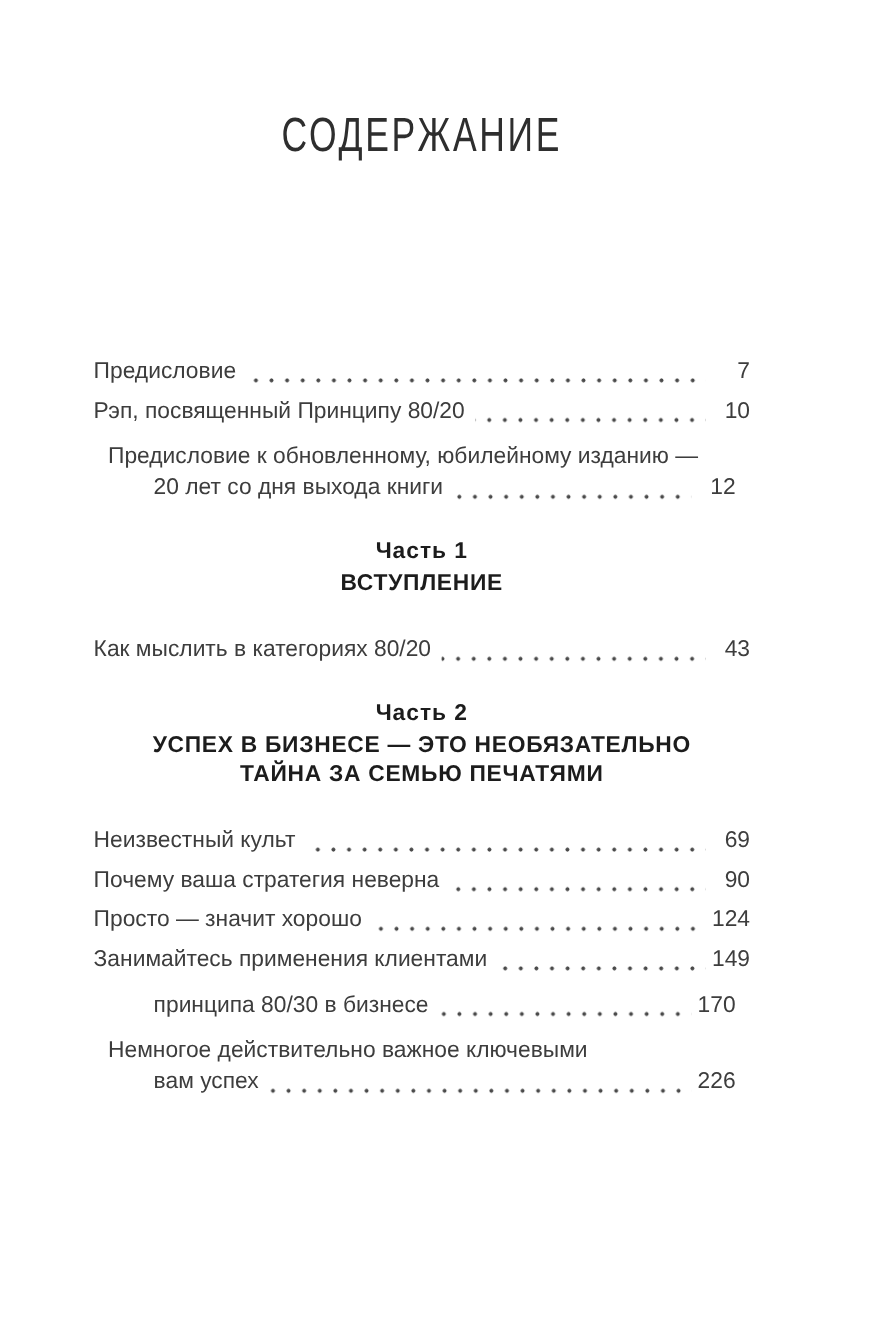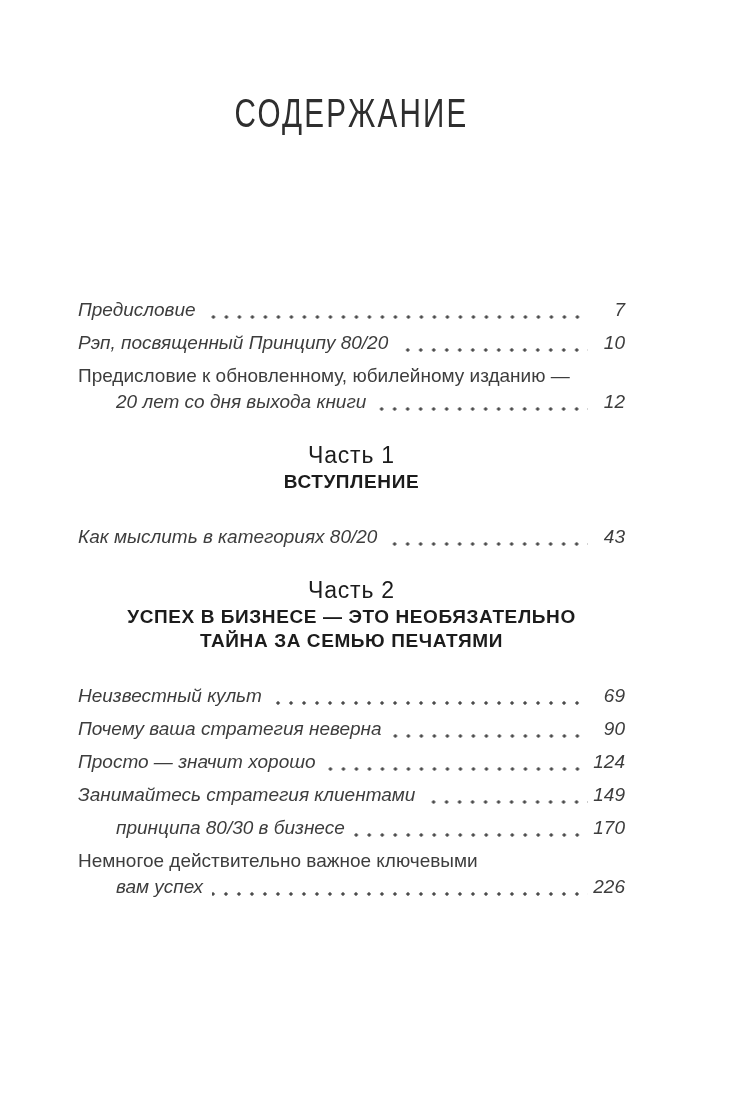--- a/index.html
+++ b/index.html
@@ -36,23 +36,22 @@
     left: 78px;
     top: 297px;
     width: 547px;
     font-size: 19px;
   }
   .toc-row {
     display: flex;
     align-items: flex-start;
     line-height: 26px;
     margin-bottom: 7px;
-    font-style: italic;
-  }
-  .toc-entry { margin: 0; }
+  }
+  .toc-entry { margin: 12px; }
   .toc-line1 { line-height: 26px; }
   .toc-row.cont { padding-left: 38px; }
   .toc-text { flex: 0 0 auto; white-space: nowrap; }
   .leader {
     flex: 1 1 auto;
     min-width: 12px;
     align-self: flex-end;
     height: 4px;
     margin: 0 5px 4px 9px;
     background-image: radial-gradient(circle at 2px 2px, #4a4a4a 1.4px, transparent 1.9px);
@@ -68,22 +67,22 @@
   }
 
   
   .part-heading {
     text-align: center;
     margin-top: 27px;
     margin-bottom: 30px;
     color: #1c1c1c;
   }
   .part-label {
-    font-size: 23px;
-    font-weight: normal;
+    font-size: 19px;
+    font-weight: bold;
     line-height: 26px;
     letter-spacing: 0.8px;
     margin-bottom: 2px;
   }
   .part-line {
     font-size: 19px;
     font-weight: bold;
     line-height: 24px;
     letter-spacing: 0.6px;
   }
@@ -170,21 +169,21 @@
       <span class="pagenum">90</span>
     </div>
 
     <div class="toc-row">
       <span class="toc-text">Просто — значит хорошо</span>
       <span class="leader"></span>
       <span class="pagenum">124</span>
     </div>
 
     <div class="toc-row">
-      <span class="toc-text">Занимайтесь стратегия клиентами</span>
+      <span class="toc-text">Занимайтесь применения клиентами</span>
       <span class="leader"></span>
       <span class="pagenum">149</span>
     </div>
 
     <div class="toc-entry">
       <div class="toc-row cont">
         <span class="toc-text">принципа 80/30 в бизнесе</span>
         <span class="leader"></span>
         <span class="pagenum">170</span>
       </div>

